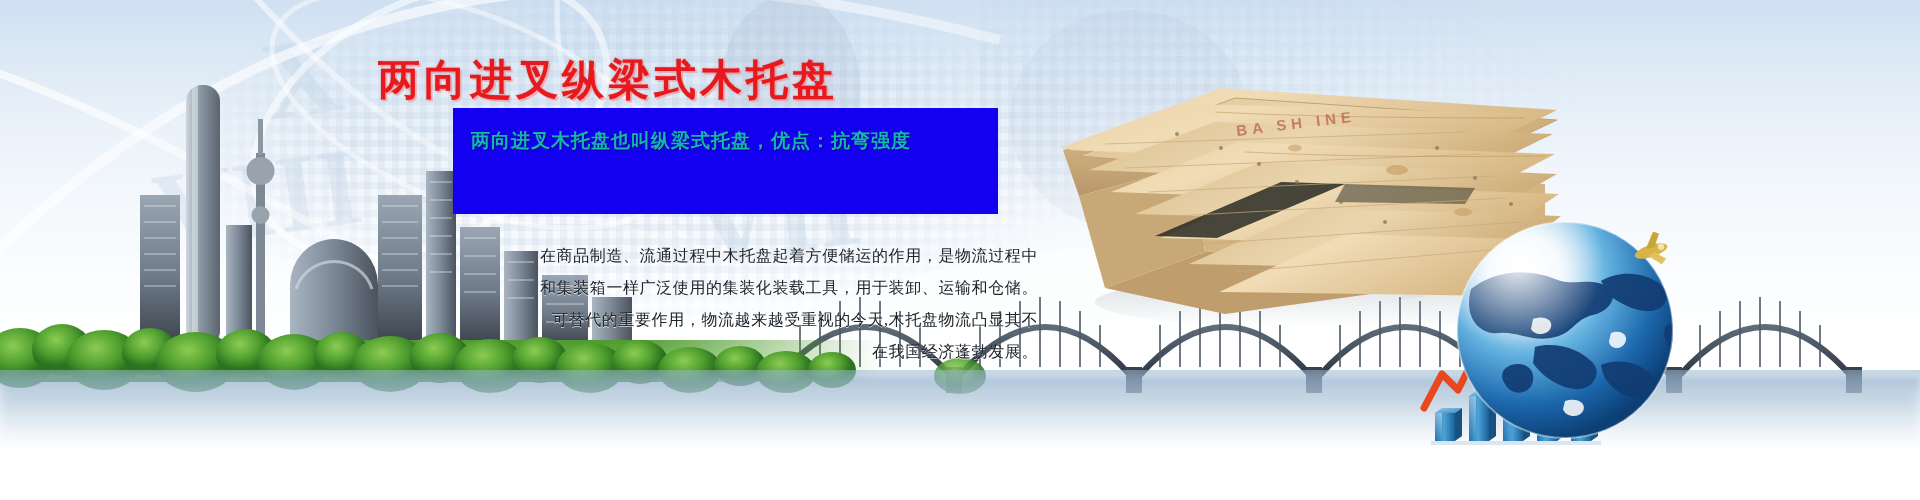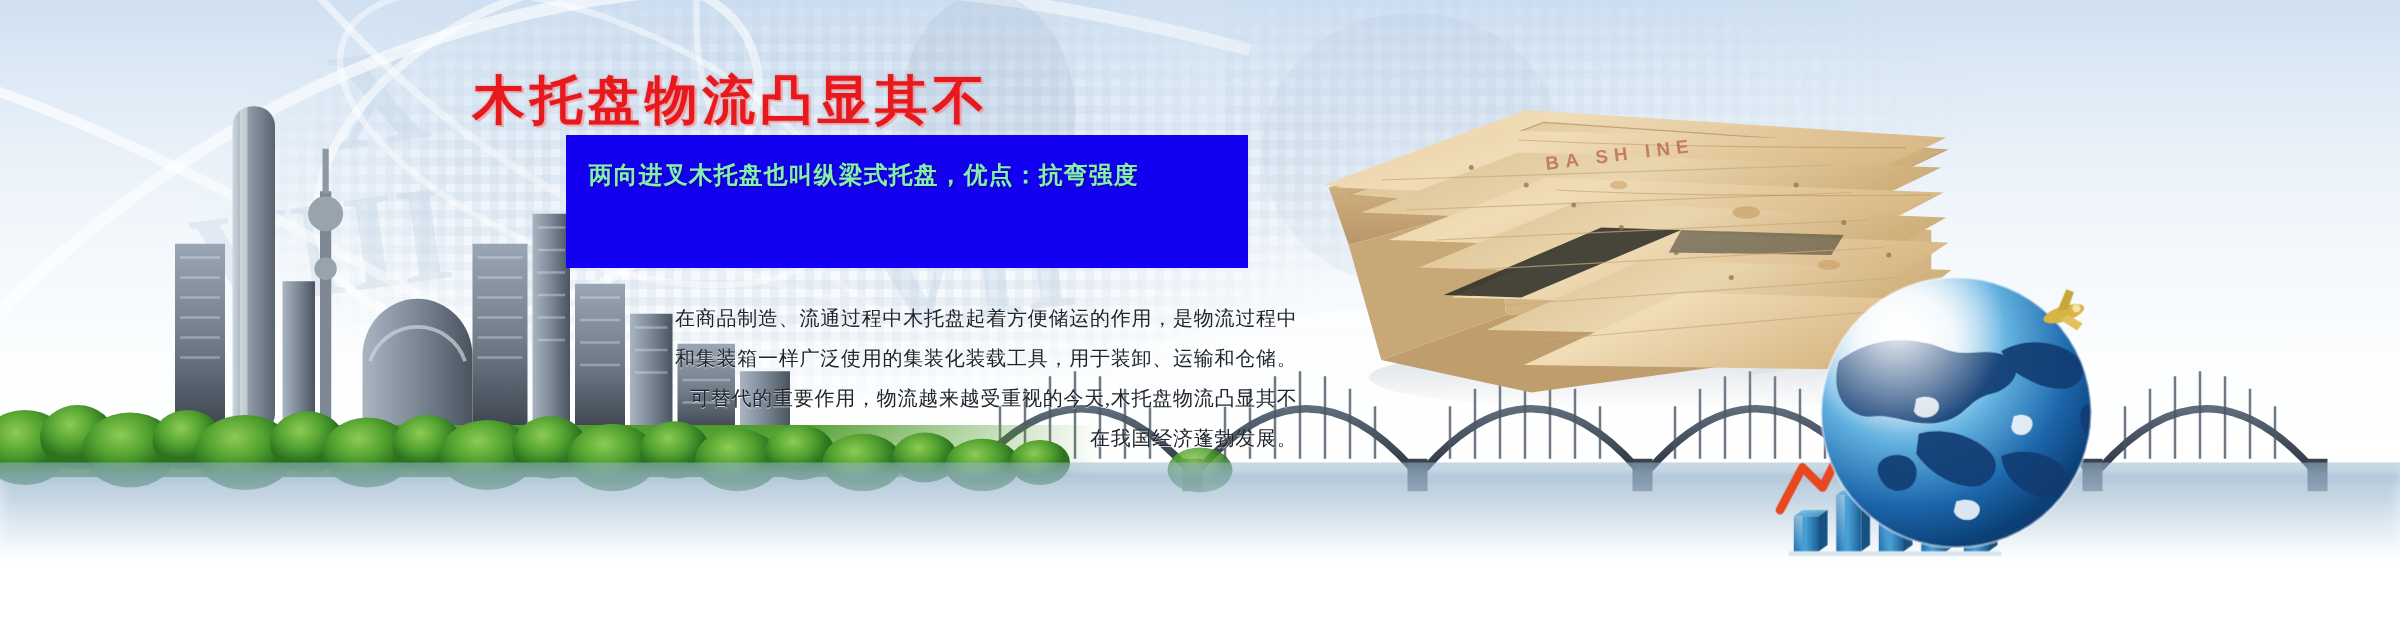--- a/index.html
+++ b/index.html
@@ -93,21 +93,21 @@
     font-size:42px; font-weight:bold; letter-spacing:4px;
     color:#e8191c; white-space:nowrap;
     text-shadow: 2px 2px 0 rgba(255,120,120,.45), 0 0 2px rgba(180,0,0,.35);
   }
   .highlight-box{
     position:absolute; left:453px; top:108px; width:545px; min-height:106px;
     background:#1400f0;
     padding:13px 18px 10px 18px;
   }
   .highlight-box p{
-    color:#86efac; font-family:"Liberation Serif", serif;
+    color:#14b8a6; font-family:"Liberation Serif", serif;
     font-size:19px; font-weight:bold; line-height:40px;
     letter-spacing:1px; text-shadow:1px 1px 1px rgba(0,0,0,.35);
   }
   .body-text{
     position:absolute; left:448px; top:240px; width:590px;
     color:#20242c; font-family:"Liberation Serif", serif;
     font-size:16px; line-height:32px; letter-spacing:.6px;
     text-shadow:0 1px 0 rgba(255,255,255,.7);
   }
   .body-text p{ margin:0; white-space:nowrap;text-align:right; }
@@ -509,21 +509,21 @@
     <circle cx="150" cy="115" r="108" fill="none" stroke="#ffffff" stroke-width="2" opacity=".45"></circle>
 
     <g transform="translate(236,36) rotate(-18)">
       <ellipse cx="0" cy="0" rx="17" ry="6" fill="#d7b447"></ellipse>
       <path d="M-4,-4 L8,-18 L13,-14 L4,-2 Z" fill="#c9a63c"></path>
       <path d="M-4,4 L6,16 L12,12 L3,2 Z" fill="#e0c25c"></path>
       <circle cx="11" cy="-1" r="3.2" fill="#f2e3a6"></circle>
     </g>
   </svg>
 
-  <div class="title">木托盘物流凸显其不</div>
+  <div class="title">两向进叉纵梁式木托盘</div>
 
   <div class="highlight-box">
     <p>两向进叉木托盘也叫纵梁式托盘，优点：抗弯强度</p>
   </div>
 
   <div class="body-text">
     <p class="indent">在商品制造、流通过程中木托盘起着方便储运的作用，是物流过程中</p>
     <p>和集装箱一样广泛使用的集装化装载工具，用于装卸、运输和仓储。</p>
     <p>可替代的重要作用，物流越来越受重视的今天,木托盘物流凸显其不</p>
     <p>在我国经济蓬勃发展。</p>

